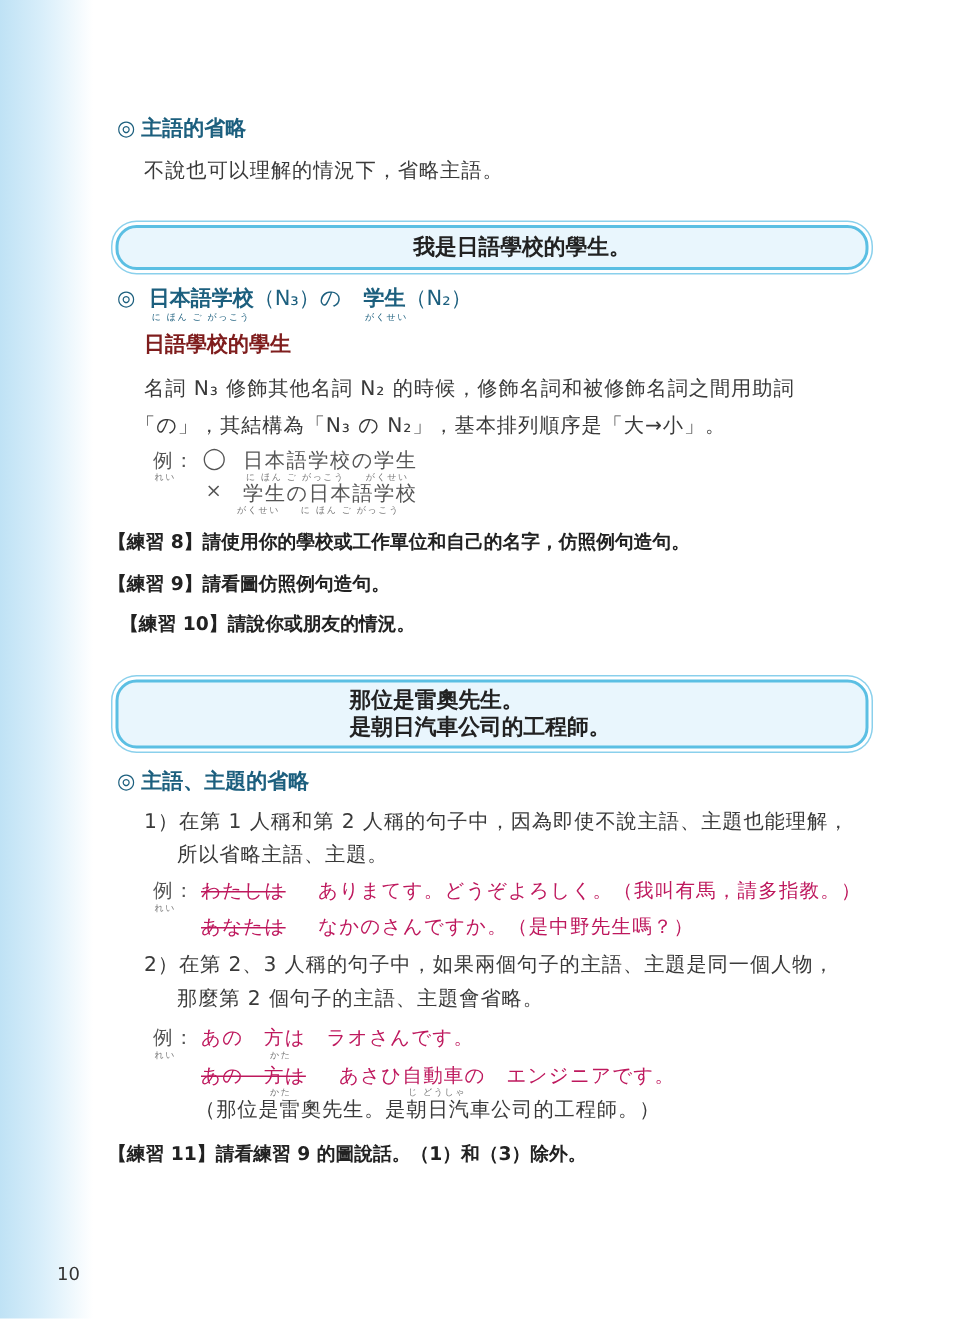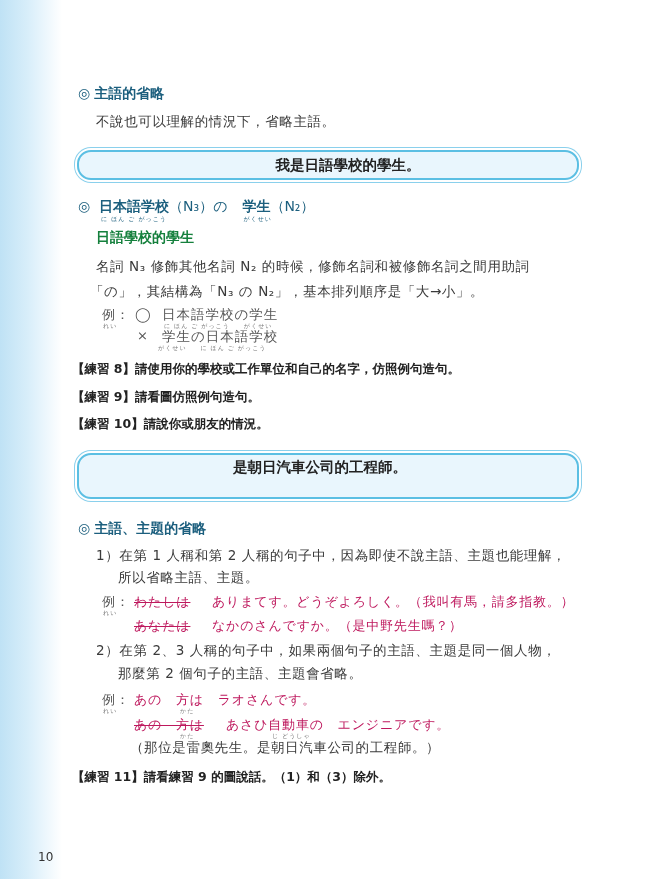--- a/index.html
+++ b/index.html
@@ -6,25 +6,25 @@
   body {
     width:650px; height:879px; position:relative; overflow:hidden;
     background:#ffffff;
     font-family:"DejaVu Sans", sans-serif;
     color:#333333;
   }
   .side-gradient {
     position:absolute; left:0; top:0; width:62px; height:879px;
     background:linear-gradient(to right, #bfe2f5 0%, #d8eefa 45%, #ffffff 100%);
   }
-  .abs { position:absolute; white-space:nowrap;margin-top:8px; }
+  .abs { position:absolute; white-space:nowrap; }
   .heading { color:#1c5f7e; font-size:14px; font-weight:bold; }
   .heading .mark { font-weight:normal; margin-right:4px; }
   .body-text { font-size:13.5px; color:#3a3a3a; letter-spacing:0.6px; }
-  .sub-heading { color:#15803d; font-size:14px; font-weight:bold; }
+  .sub-heading { color:#7f1d1d; font-size:14px; font-weight:bold; }
   .exercise { font-size:12.5px; font-weight:bold; color:#222; }
   .banner {
     position:absolute; left:77px; width:498px;
     border:2px solid #5bbfe3; border-radius:14px;
     background:#e9f6fd;
     box-shadow: 0 0 0 2px #ffffff, 0 0 0 3px #8ad0ec;
   }
   .banner-text { font-size:14.5px; font-weight:bold; color:#222; text-align:center; }
   .serif { font-family:"DejaVu Serif", serif; color:#555; font-size:13px; letter-spacing:1px; }
   .ruby { font-size:6px; color:#777; font-family:"DejaVu Sans", sans-serif; letter-spacing:1px; }
@@ -71,26 +71,27 @@
 <div class="abs serif" style="left:137px; top:320px;">×</div>
 <div class="abs serif" style="left:162px; top:320px; font-size:13.5px;">学生の日本語学校</div>
 <div class="abs ruby" style="left:158px; top:336px;">がくせい　　に ほん ご がっこう</div>
 
 <div class="abs exercise" style="left:72px; top:353px;">
   <span>【練習 8】</span><span>請使用你的學校或工作單位和自己的名字，仿照例句造句。</span>
 </div>
 <div class="abs exercise" style="left:72px; top:381px;">
   <span>【練習 9】</span><span>請看圖仿照例句造句。</span>
 </div>
-<div class="abs exercise" style="left:72px; top:408px;">
+<div class="abs exercise" style="left:80px; top:408px;">
   <span>【練習 10】</span><span>請說你或朋友的情況。</span>
 </div>
 
 <div class="banner" style="top:453px; height:42px;">
   <div style="position:absolute; left:154px; top:3px; font-size:14.5px; font-weight:bold; color:#222; line-height:18px;">
+    <div>那位是雷奧先生。</div>
     <div>是朝日汽車公司的工程師。</div>
   </div>
 </div>
 
 <div class="abs heading" style="left:78px; top:512px;">
   <span class="mark">◎</span><span>主語、主題的省略</span>
 </div>
 <div class="abs body-text" style="left:96px; top:539px;">1）在第 1 人稱和第 2 人稱的句子中，因為即使不說主語、主題也能理解，</div>
 <div class="abs body-text" style="left:118px; top:561px;">所以省略主語、主題。</div>
 

